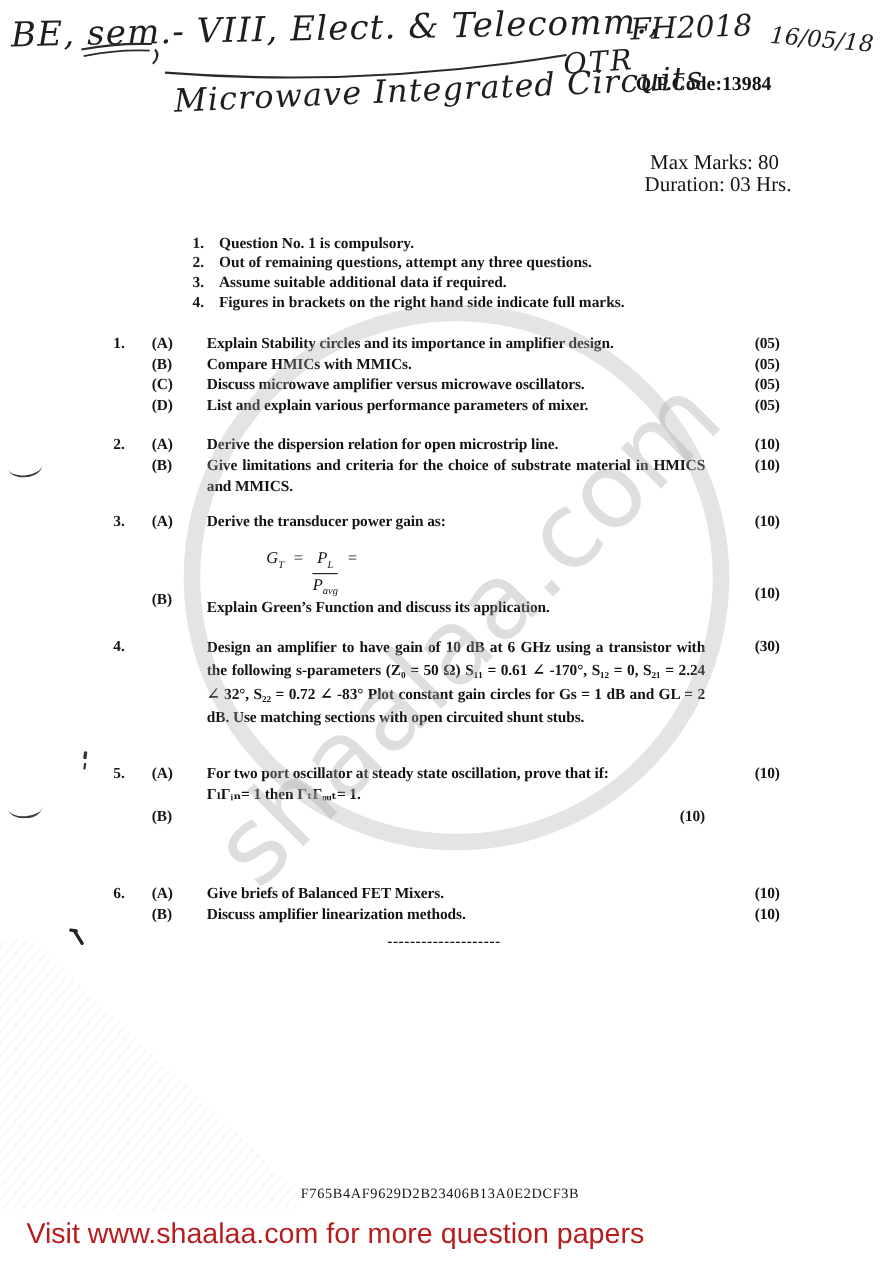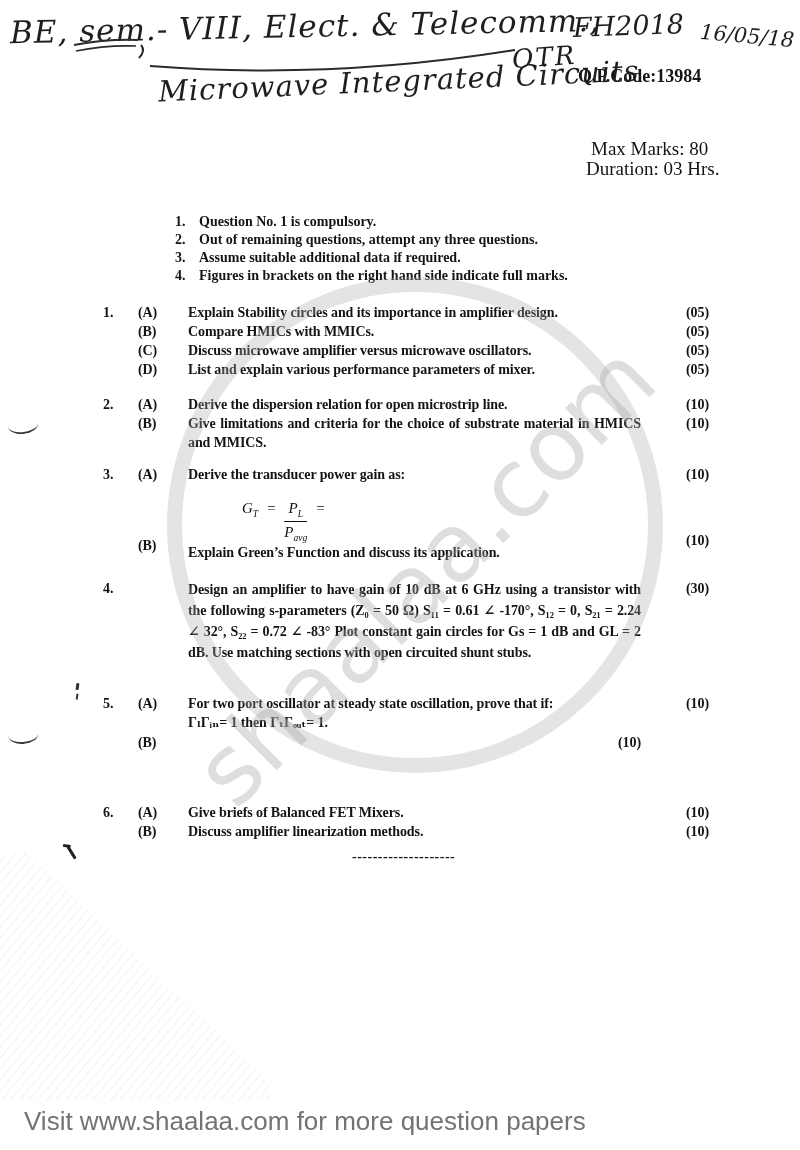--- a/index.html
+++ b/index.html
@@ -40,21 +40,21 @@
   .frac .fnum{border-bottom:1.4px solid #111;padding:0 4px 2px;}
   .frac .fden{padding-top:2px;}
   sub{font-size:9.5px;}
   
   .dashes{position:absolute;left:352px;top:849px;font-weight:bold;font-size:14px;
           letter-spacing:0.5px;z-index:2;}
   .doccode{position:absolute;left:0;top:1077px;width:800px;text-align:center;
            font-size:13px;letter-spacing:0.6px;z-index:2;}
   .footer{position:absolute;left:0;top:1100px;width:800px;height:50px;background:#ffffff;z-index:10;}
   .footer .site{position:absolute;left:24px;top:6px;font-family:"Liberation Sans","DejaVu Sans",sans-serif;
-                font-size:26px;color:#737373;}
+                font-size:26px;color:#b91c1c;}
   
   .wm-circle{position:absolute;left:167px;top:277px;width:496px;height:496px;border-radius:50%;
              border:15px solid rgba(172,172,172,0.32);box-sizing:border-box;z-index:6;pointer-events:none;}
   .wm-text{position:absolute;left:425px;top:575px;transform:translate(-50%,-50%) rotate(-45deg);
            font-family:"DejaVu Sans","Liberation Sans",sans-serif;font-size:95px;
            color:rgba(168,168,168,0.38);white-space:nowrap;z-index:6;pointer-events:none;}
   
   .pen-curve{position:absolute;width:30px;height:16px;border-radius:50%;
              border-bottom:2px solid #3a3a3a;z-index:3;}
   .pc1{left:8px;top:416px;transform:rotate(-7deg);}
@@ -206,20 +206,21 @@
     <span class="mk">(10)</span>
   </div>
   <div class="qrow" style="top:822px">
     <span></span>
     <span>(B)</span>
     <span class="txt">Discuss amplifier linearization methods.</span>
     <span class="mk">(10)</span>
   </div>
 
   <div class="dashes">--------------------</div>
+  <div class="doccode">F765B4AF9629D2B23406B13A0E2DCF3B</div>
 
   <div class="wm-circle"></div>
   <div class="wm-text">shaalaa.com</div>
 
   <div class="footer">
     <div class="site">Visit www.shaalaa.com for more question papers</div>
   </div>
 
 </div>
 

